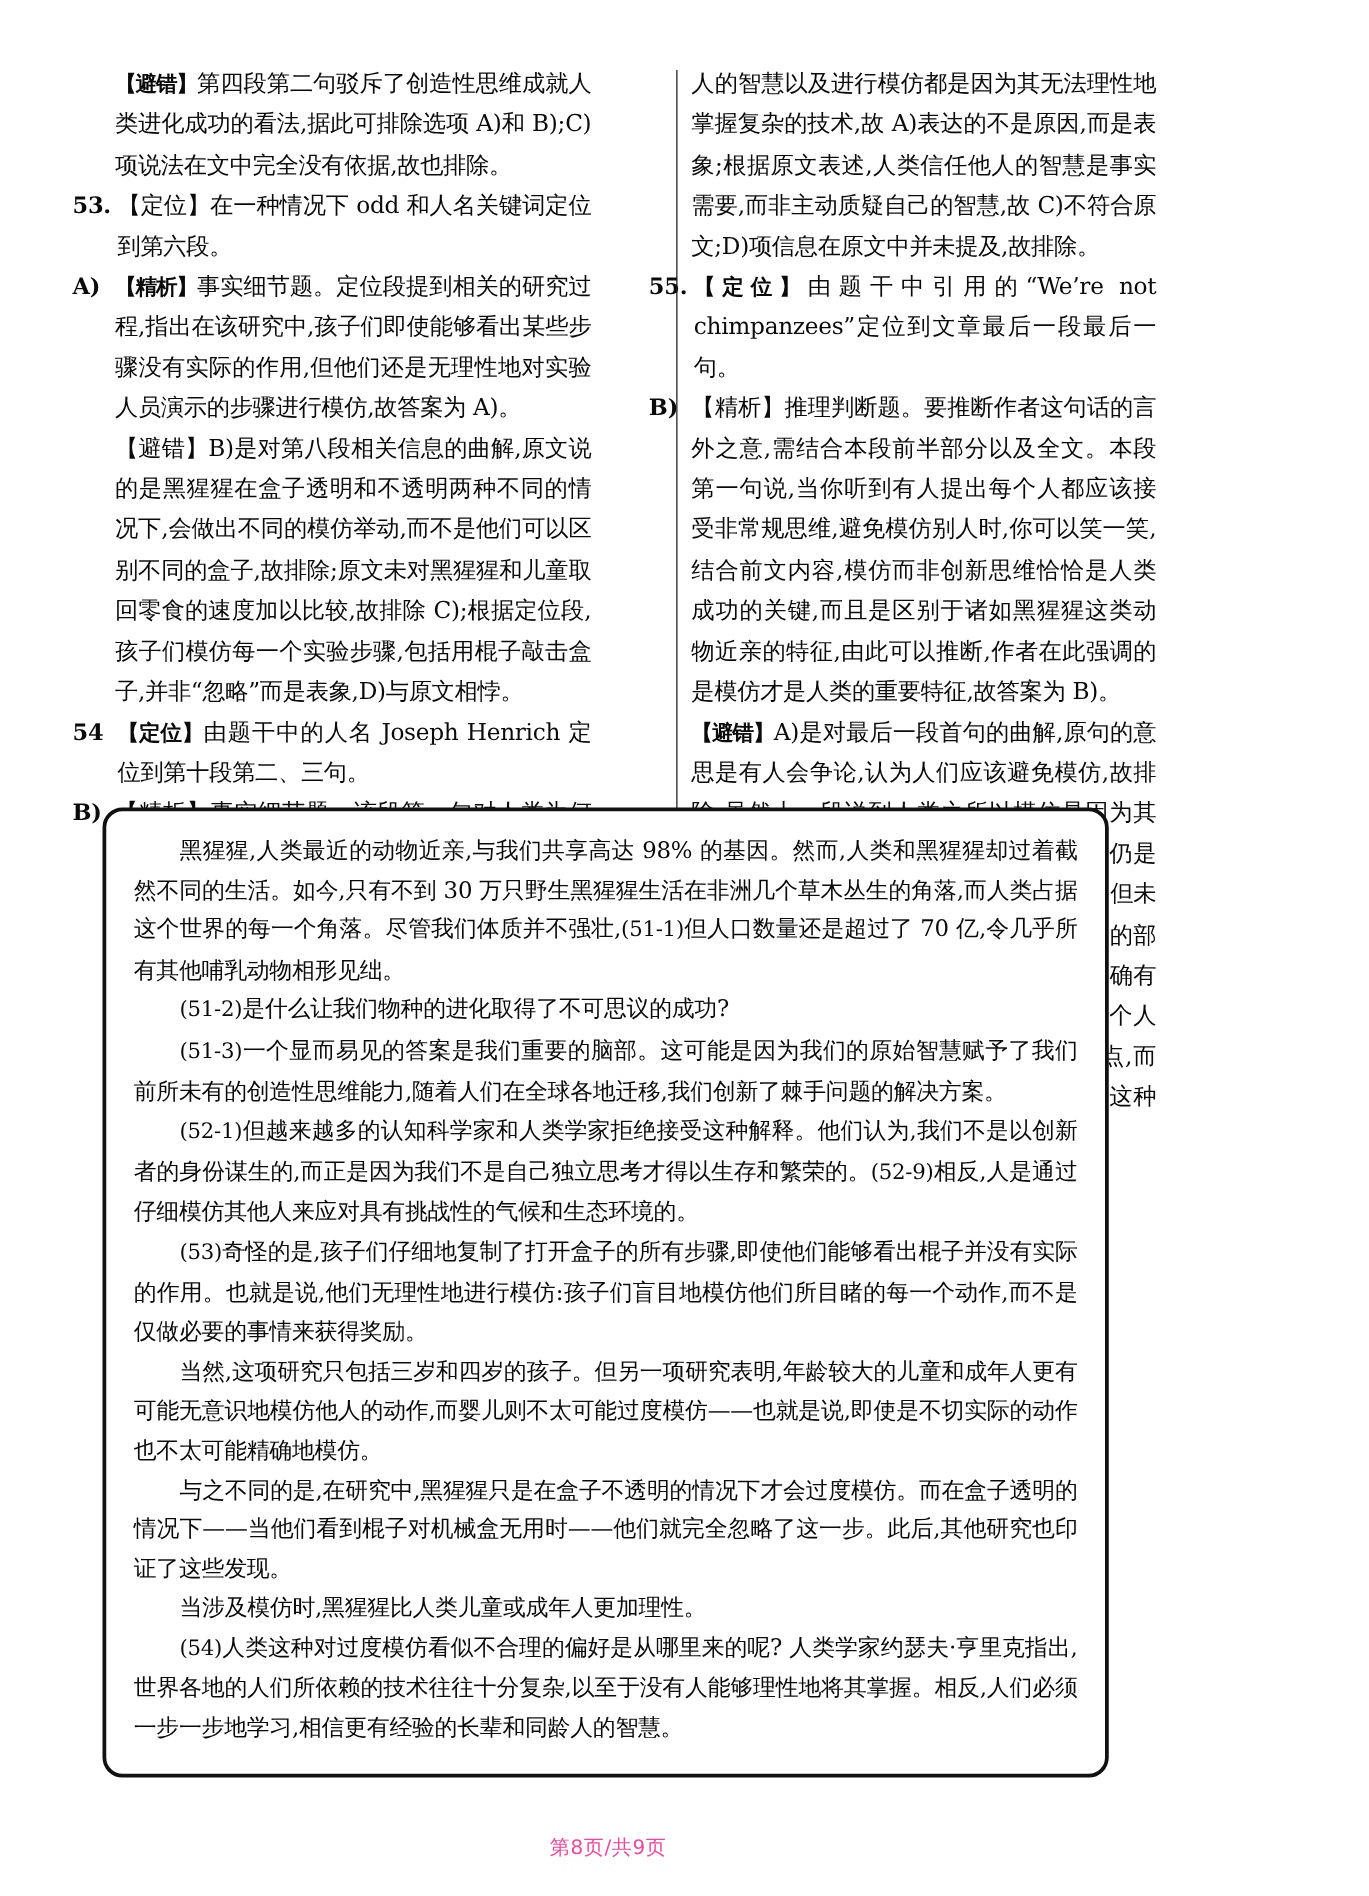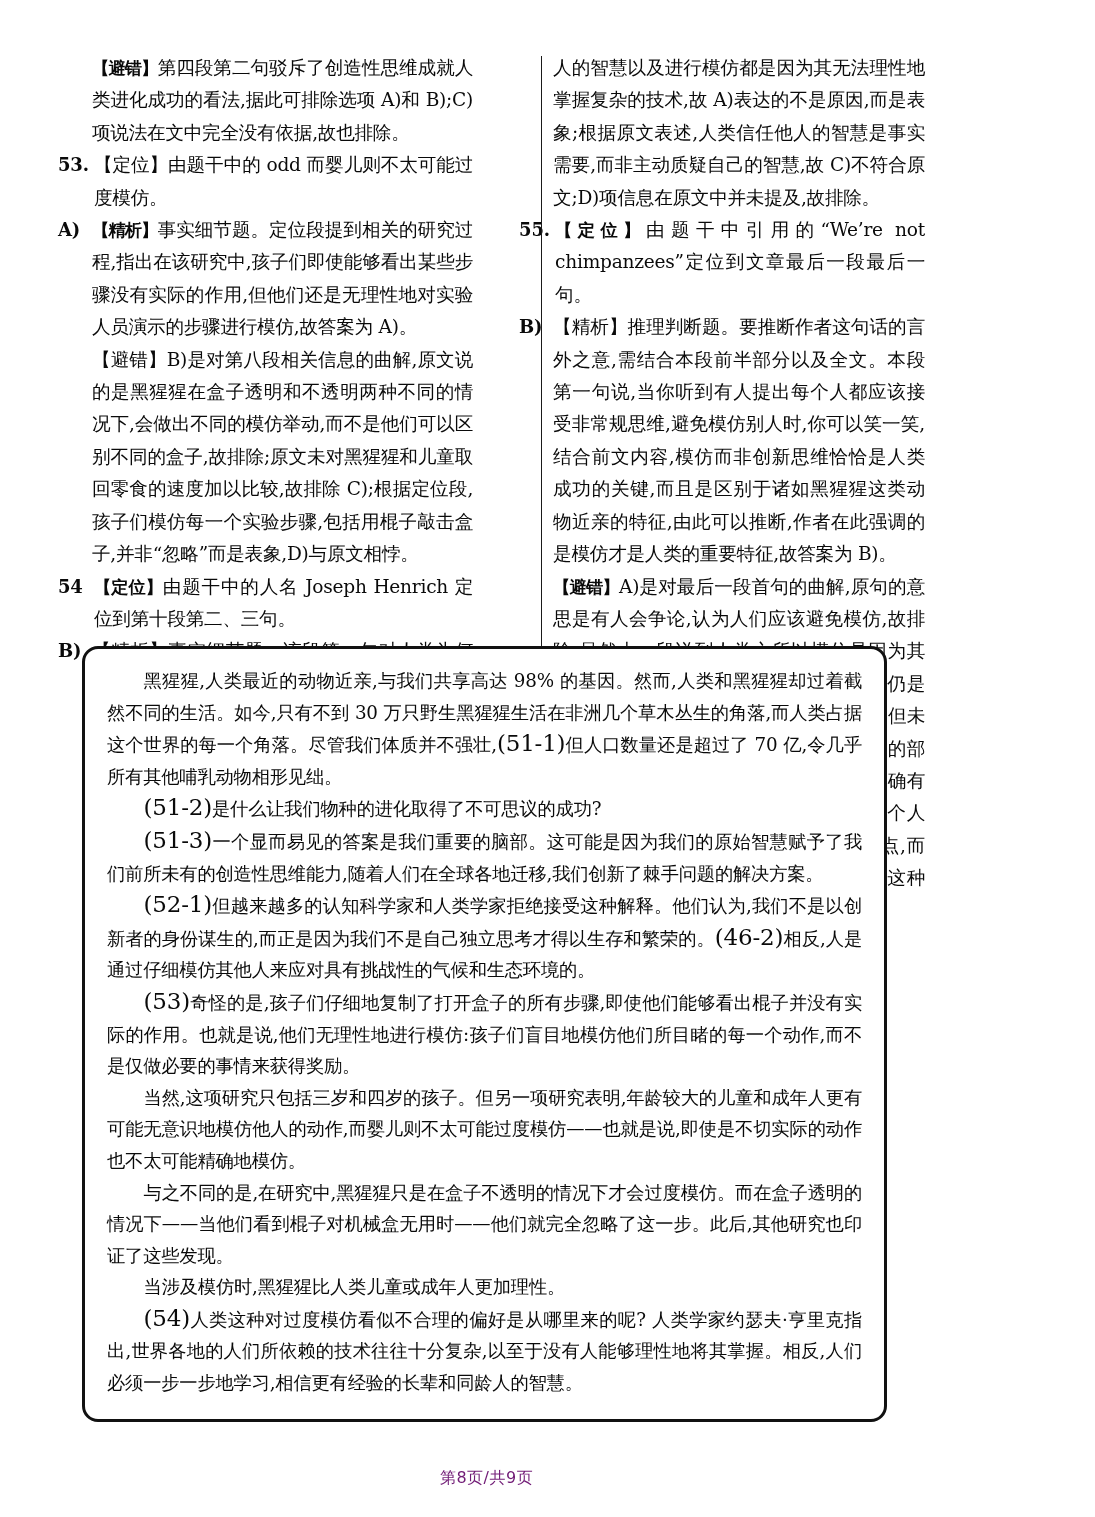--- a/index.html
+++ b/index.html
@@ -114,52 +114,52 @@
     font-size: 18.3px;
     line-height: 31.6px;
     text-align: justify;
     text-justify: inter-ideograph;
     text-indent: 2em;
     letter-spacing: -0.2px;
     margin: 0;
   }
   .num-en {
     font-family: "DejaVu Serif", "Liberation Serif", serif;
-    font-size: 23px;
+    font-size: 17px;
   }
 
   
   .footer {
     position: absolute;
     left: 0;
     right: 0;
     bottom: 28px;
     text-align: center;
     font-family: "DejaVu Sans", "Liberation Sans", sans-serif;
     font-size: 16px;
-    color: #701a75;
+    color: #ec4899;
     letter-spacing: 0.5px;
   }
 </style>
 </head>
 <body>
 
 <div class="page">
 
   <div class="analysis">
 
     <div class="col-divider"></div>
 
     <div class="col col-left">
 
       <div class="plain-block"><span class="tag">【避错】</span>第四段第二句驳斥了创造性思维成就人类进化成功的看法,据此可排除选项 A)和 B);C)项说法在文中完全没有依据,故也排除。</div>
 
       <div class="entry">
         <div class="marker num">53.</div>
-        <div class="body">【定位】由题干中的 odd 而婴儿则不太可能过度模仿。</div>
+        <div class="body">【定位】在一种情况下 odd 和人名关键词定位到第六段。</div>
       </div>
 
       <div class="entry">
         <div class="marker">A)</div>
         <div class="body"><span class="tag">【精析】</span>事实细节题。定位段提到相关的研究过程,指出在该研究中,孩子们即使能够看出某些步骤没有实际的作用,但他们还是无理性地对实验人员演示的步骤进行模仿,故答案为 A)。</div>
       </div>
 
       <div class="plain-block">【避错】B)是对第八段相关信息的曲解,原文说的是黑猩猩在盒子透明和不透明两种不同的情况下,会做出不同的模仿举动,而不是他们可以区别不同的盒子,故排除;原文未对黑猩猩和儿童取回零食的速度加以比较,故排除 C);根据定位段,孩子们模仿每一个实验步骤,包括用棍子敲击盒子,并非“忽略”而是表象,D)与原文相悖。</div>
 
       <div class="entry">
@@ -191,21 +191,21 @@
 
       <div class="plain-block right-off"><span class="tag">【避错】</span>A)是对最后一段首句的曲解,原句的意思是有人会争论,认为人们应该避免模仿,故排除;虽然上一段说到人类之所以模仿是因为其必须信任他们的智慧,但文章谈论的核心仍是模仿,而非对其做出的解释,C)虽有干扰性,但未直击主题,故排除;D)是根据定位段第一句的部分信息设置的干扰项,作者提到的 laugh 确有嘲笑之意,但其嘲笑和不赞成的是要求每个人都要有非常规思维、避免模仿的这种观点,而非嘲笑具有非常规思维的人,更谈不上对这种嘲笑行为进行评价,故排除 D)。</div>
     </div>
   </div>
 
 
   <div class="trans-box">
     <p class="tp">黑猩猩,人类最近的动物近亲,与我们共享高达 98% 的基因。然而,人类和黑猩猩却过着截然不同的生活。如今,只有不到 30 万只野生黑猩猩生活在非洲几个草木丛生的角落,而人类占据这个世界的每一个角落。尽管我们体质并不强壮,<span class="num-en">(51-1)</span>但人口数量还是超过了 70 亿,令几乎所有其他哺乳动物相形见绌。</p>
     <p class="tp"><span class="num-en">(51-2)</span>是什么让我们物种的进化取得了不可思议的成功?</p>
     <p class="tp"><span class="num-en">(51-3)</span>一个显而易见的答案是我们重要的脑部。这可能是因为我们的原始智慧赋予了我们前所未有的创造性思维能力,随着人们在全球各地迁移,我们创新了棘手问题的解决方案。</p>
-    <p class="tp"><span class="num-en">(52-1)</span>但越来越多的认知科学家和人类学家拒绝接受这种解释。他们认为,我们不是以创新者的身份谋生的,而正是因为我们不是自己独立思考才得以生存和繁荣的。<span class="num-en">(46-2)</span>相反,人是通过仔细模仿其他人来应对具有挑战性的气候和生态环境的。</p>
+    <p class="tp"><span class="num-en">(52-1)</span>但越来越多的认知科学家和人类学家拒绝接受这种解释。他们认为,我们不是以创新者的身份谋生的,而正是因为我们不是自己独立思考才得以生存和繁荣的。<span class="num-en">(52-9)</span>相反,人是通过仔细模仿其他人来应对具有挑战性的气候和生态环境的。</p>
     <p class="tp"><span class="num-en">(53)</span>奇怪的是,孩子们仔细地复制了打开盒子的所有步骤,即使他们能够看出棍子并没有实际的作用。也就是说,他们无理性地进行模仿:孩子们盲目地模仿他们所目睹的每一个动作,而不是仅做必要的事情来获得奖励。</p>
     <p class="tp">当然,这项研究只包括三岁和四岁的孩子。但另一项研究表明,年龄较大的儿童和成年人更有可能无意识地模仿他人的动作,而婴儿则不太可能过度模仿——也就是说,即使是不切实际的动作也不太可能精确地模仿。</p>
     <p class="tp">与之不同的是,在研究中,黑猩猩只是在盒子不透明的情况下才会过度模仿。而在盒子透明的情况下——当他们看到棍子对机械盒无用时——他们就完全忽略了这一步。此后,其他研究也印证了这些发现。</p>
     <p class="tp">当涉及模仿时,黑猩猩比人类儿童或成年人更加理性。</p>
     <p class="tp"><span class="num-en">(54)</span>人类这种对过度模仿看似不合理的偏好是从哪里来的呢? 人类学家约瑟夫·亨里克指出,世界各地的人们所依赖的技术往往十分复杂,以至于没有人能够理性地将其掌握。相反,人们必须一步一步地学习,相信更有经验的长辈和同龄人的智慧。</p>
   </div>
 
   <div class="footer">第8页/共9页</div>
 </div>
 

